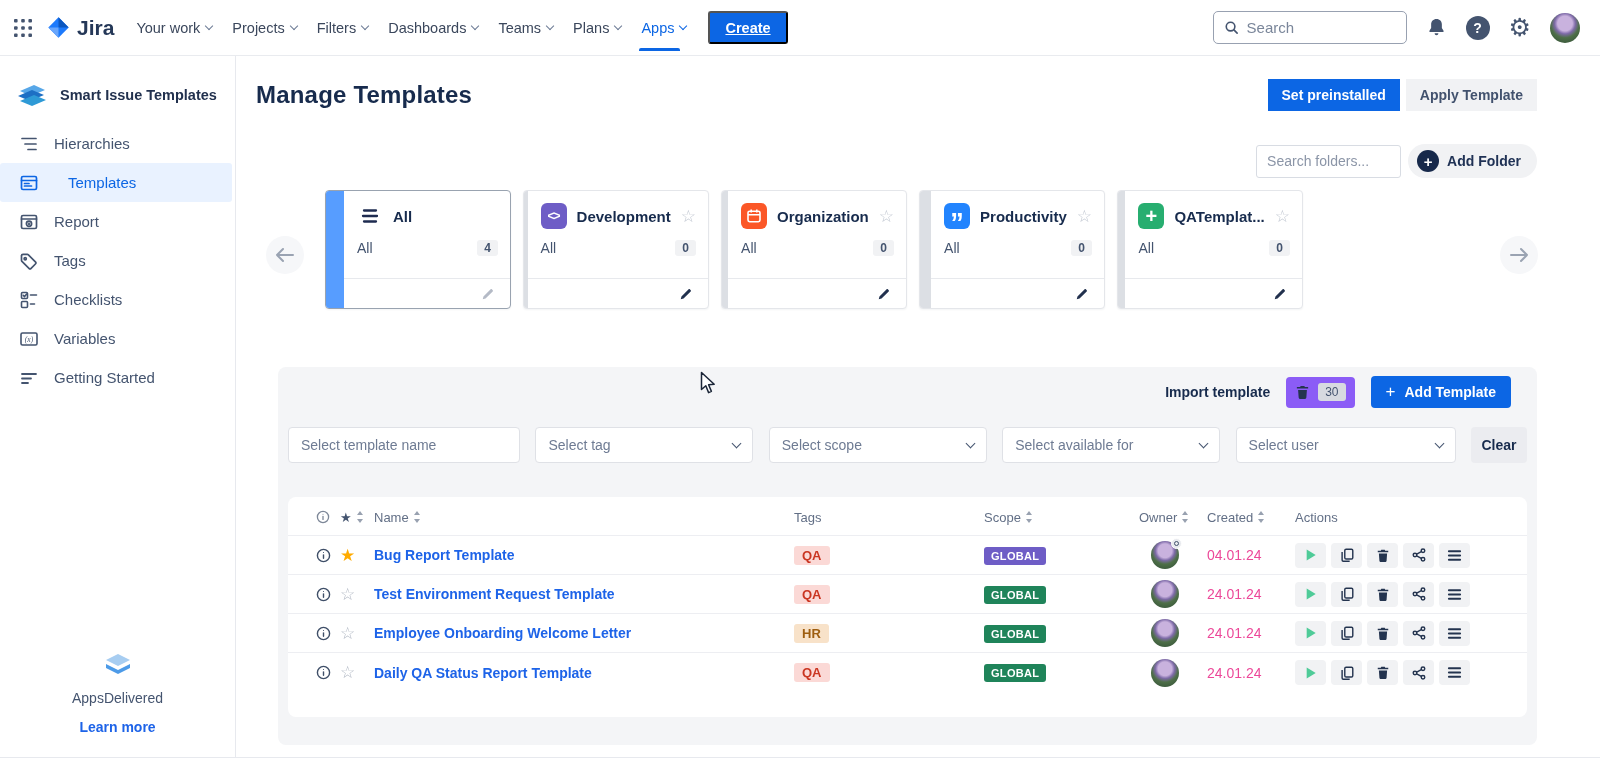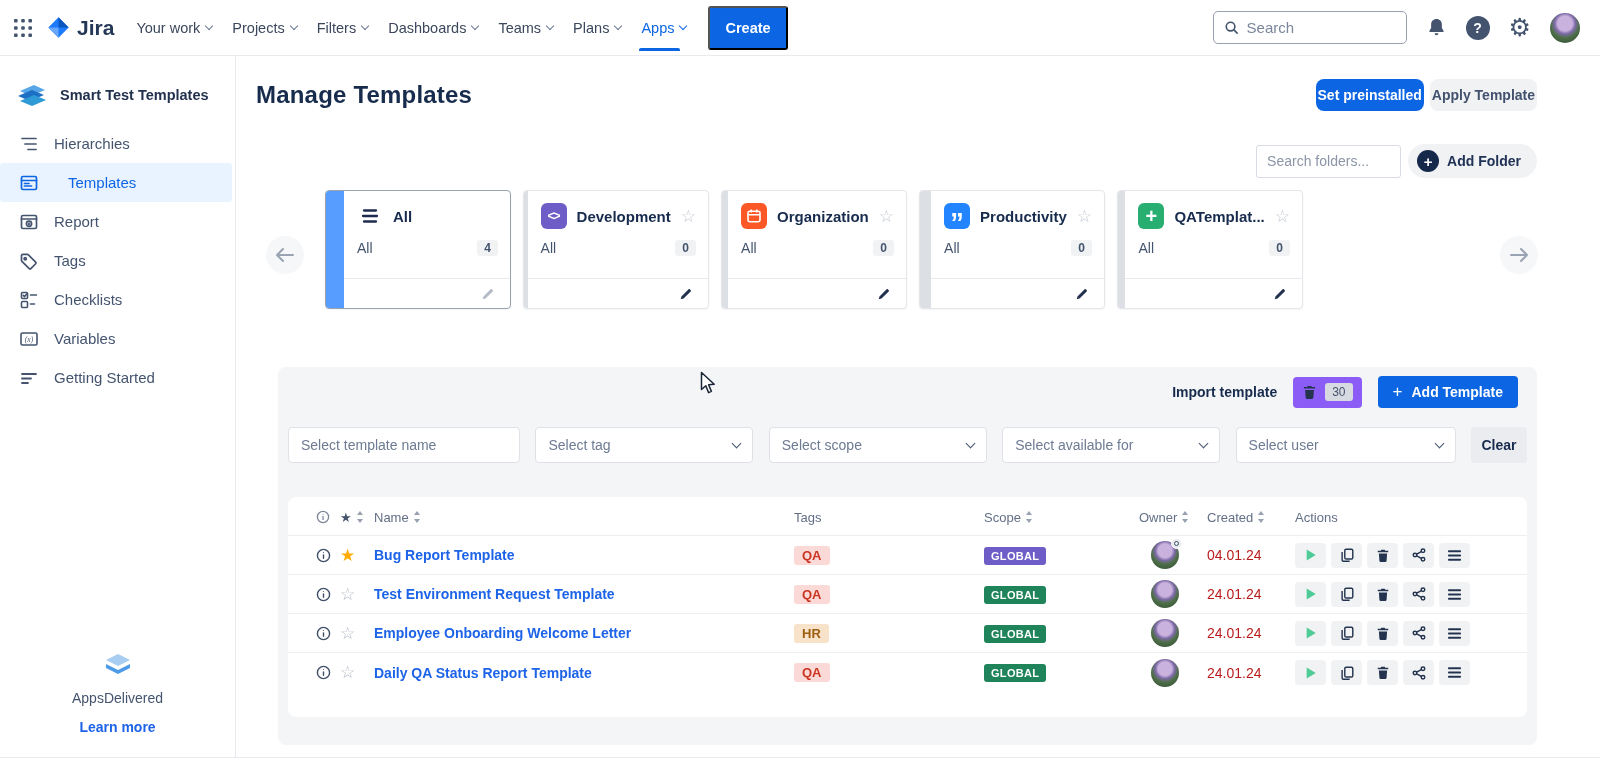--- a/index.html
+++ b/index.html
@@ -9,21 +9,21 @@
   
   .topnav { position:absolute; top:0; left:0; right:0; height:56px; background:#fff; border-bottom:1px solid #E9EBEF; display:flex; align-items:center; padding:0 20px 0 12px; z-index:20; }
   .appgrid { margin-right:12px; display:flex; cursor:pointer; }
   .jira-logo { display:flex; align-items:center; gap:6px; font-size:21px; font-weight:700; color:#253858; margin-right:22px; }
   .nav-items { display:flex; gap:20px; align-items:center; }
   .nav-item { font-size:14.5px; color:#3B475C; display:flex; align-items:center; gap:6px; position:relative; cursor:pointer; white-space:nowrap; }
   .nav-item .chev { width:6px; height:6px; border-right:1.8px solid #6B7A94; border-bottom:1.8px solid #6B7A94; transform:rotate(45deg); margin-top:-3px; }
   .nav-item.active { color:#0C66E4; }
   .nav-item.active .chev { border-color:#0C66E4; }
   .nav-item.active::after { content:""; position:absolute; left:-2px; right:6px; bottom:-15px; height:3px; background:#0C66E4; border-radius:2px 2px 0 0; }
-  .create-btn { margin-left:22px; height:44px; padding:0 15px; background:#0C66E4; color:#fff; border-radius:3px; font-size:14.5px; font-weight:700; display:flex; align-items:center; cursor:pointer; }
+  .create-btn { margin-left:22px; height:33px; padding:0 15px; background:#0C66E4; color:#fff; border-radius:3px; font-size:14.5px; font-weight:700; display:flex; align-items:center; cursor:pointer;text-decoration:underline; }
   .nav-right { margin-left:auto; display:flex; align-items:center; gap:19px; }
   .searchbox { width:194px; height:33px; border:1px solid #98A1B1; border-radius:5px; display:flex; align-items:center; gap:8px; padding:4px 10px; background:#fff; }
   .searchbox input { border:none; outline:none; width:140px; font-size:15px; color:#44546F; font-family:"Liberation Sans",sans-serif; }
   .searchbox input::placeholder { color:#7A869A; }
   .nav-ic { display:flex; align-items:center; justify-content:center; cursor:pointer; }
   .help-circle { width:24px; height:24px; border-radius:50%; background:#44546F; color:#fff; font-size:14px; font-weight:700; display:flex; align-items:center; justify-content:center; }
   .gear-glyph { font-size:25px; color:#44546F; line-height:1; }
   .avatar { width:30px; height:30px; border-radius:50%; background:radial-gradient(circle at 50% 35%, #C9B2DE 0 30%, #7E6AA8 42%, #4E6F48 58%, #2E4A33 100%); cursor:pointer; }
 
   
@@ -36,21 +36,21 @@
   .side-footer { position:absolute; bottom:22px; left:0; right:0; text-align:center; }
   .side-footer .brand { margin-top:8px; font-size:14px; color:#44546F; }
   .side-footer .learn { margin-top:13px; font-size:14px; font-weight:600; color:#1D63E8; cursor:pointer; }
 
   .bottom-line { position:absolute; left:0; right:0; top:757px; height:1px; background:#E7E9EE; }
 
   
   .main { position:absolute; left:236px; top:56px; right:0; bottom:0; background:#fff; }
   .page-title { position:absolute; left:20px; top:25px; font-size:24px; font-weight:700; color:#172B4D; letter-spacing:.2px; }
   .head-btns { position:absolute; top:23px; right:63px; display:flex; gap:6px; }
-  .btn { height:32px; padding:0 2px; border-radius:8px; font-size:14px; font-weight:700; display:flex; align-items:center; cursor:pointer; border:none; font-family:"Liberation Sans",sans-serif; }
+  .btn { height:32px; padding:0 14px; border-radius:0; font-size:14px; font-weight:700; display:flex; align-items:center; cursor:pointer; border:none; font-family:"Liberation Sans",sans-serif; }
   .btn-blue { background:#0C66E4; color:#fff; }
   .btn-gray { background:#F1F2F4; color:#42526E; }
 
   .folders-toolbar { position:absolute; top:88px; right:63px; display:flex; gap:7px; align-items:center; }
   .folder-search { width:145px; height:33px; border:1px solid #D8DCE3; border-radius:3px; padding:0 10px; font-size:14px; color:#44546F; outline:none; font-family:"Liberation Sans",sans-serif; }
   .folder-search::placeholder { color:#8B95A7; }
   .add-folder { height:34px; border-radius:17px; background:#F1F2F4; display:flex; align-items:center; gap:8px; padding:0 16px 0 9px; font-weight:700; color:#203255; font-size:14px; cursor:pointer; }
   .plus-circle { width:22px; height:22px; border-radius:50%; background:#17294B; color:#fff; font-size:15px; display:flex; align-items:center; justify-content:center; }
 
   
@@ -73,21 +73,21 @@
   .fstar { margin-left:auto; color:#C2C8D2; font-size:17px; cursor:pointer; }
   .frow2 { display:flex; align-items:center; margin-top:11px; }
   .fsub { font-size:14px; color:#44546F; }
   .fcount { margin-left:auto; background:#F1F2F4; border-radius:3px; padding:1px 7px; font-size:12px; font-weight:600; color:#44546F; }
   .ffoot { margin-top:auto; border-top:1px solid #E7E9ED; height:30px; display:flex; align-items:center; justify-content:flex-end; margin:auto -12px 0 -13px; padding-right:15px; }
   .pencil { color:#22314E; cursor:pointer; display:flex; }
   .pencil.muted { color:#B4BAC6; }
 
   
   .panel { position:absolute; left:42px; right:63px; top:311px; height:378px; background:#F4F5F7; border-radius:8px; }
-  .panel-toolbar { position:absolute; top:9px; right:19px; display:flex; align-items:center; gap:16px; }
+  .panel-toolbar { position:absolute; top:9px; right:26px; display:flex; align-items:center; gap:16px; }
   .import-label { font-size:14px; font-weight:600; color:#172B4D; cursor:pointer; }
   .trash-btn { height:31px; background:#8b5cf6; border-radius:4px; display:flex; align-items:center; gap:8px; padding:0 9px; cursor:pointer; }
   .trash-count { background:#D7DAE0; border-radius:3px; font-size:12px; padding:2px 7px; color:#44546F; }
   .add-template { height:32px; background:#0C66E4; color:#fff; border-radius:4px; font-weight:700; font-size:14px; display:flex; align-items:center; gap:9px; padding:0 15px; cursor:pointer; }
   .add-template .plus { font-size:17px; font-weight:400; }
 
   .filters { position:absolute; top:60px; left:10px; right:10px; display:flex; justify-content:space-between; }
   .fctl { height:36px; background:#fff; border:1px solid #DFE1E6; border-radius:4px; display:flex; align-items:center; padding:0 12px; font-size:14px; color:#6E7B93; cursor:pointer; }
   .fctl input { border:none; outline:none; width:100%; font-size:14px; color:#44546F; font-family:"Liberation Sans",sans-serif; }
   .fctl input::placeholder { color:#6E7B93; }
@@ -103,21 +103,21 @@
   .hcell { display:flex; align-items:center; gap:4px; cursor:pointer; }
   .sort-ic { display:flex; }
   .info-i { display:flex; cursor:pointer; }
   .row-star { font-size:17px; cursor:pointer; line-height:1; }
   .name-link { font-size:14px; font-weight:600; color:#1D63E8; cursor:pointer; white-space:nowrap; }
   .tag-badge { display:inline-block; border-radius:3px; padding:2px 8px; font-size:13px; font-weight:600; }
   .scope-badge { display:inline-block; border-radius:3px; padding:3px 7px; font-size:11px; font-weight:700; color:#fff; letter-spacing:.3px; }
   .row-avatar { width:28px; height:28px; border-radius:50%; margin-left:12px; position:relative; background:radial-gradient(circle at 50% 35%, #C9B2DE 0 30%, #7E6AA8 42%, #4E6F48 58%, #2E4A33 100%); }
   .avatar-badge { position:absolute; top:-3px; right:-3px; width:11px; height:11px; background:#E8EAEE; border-radius:50%; border:1px solid #fff; display:flex; align-items:center; justify-content:center; }
   .avatar-badge i { width:5px; height:5px; border:1.4px solid #44546F; border-radius:50%; display:block; }
-  .created-cell { font-size:14px; color:#b91c1c; }
+  .created-cell { font-size:14px; color:#ec4899; }
   .actions-cell { display:flex; gap:5px; }
   .action-btn { width:31px; height:25px; background:#F1F2F4; border-radius:4px; display:flex; align-items:center; justify-content:center; cursor:pointer; border:none; }
 
   .mouse-cursor { position:absolute; left:700px; top:371px; z-index:50; pointer-events:none; }
 </style>
 </head>
 <body>
 
 <div class="topnav">
   <span class="appgrid nav-ic">
@@ -194,21 +194,21 @@
   </div>
 </div>
 
 <div class="sidebar">
   <div class="side-head">
     <svg width="36" height="26" viewBox="0 0 36 26">
       <path d="M6 9 L20 3 L31 8 L17 14 Z" fill="#57A7E8"></path>
       <path d="M4 14 L18 8 L30 13 L16 19 Z" fill="#1D6FC4"></path>
       <path d="M6 19 L20 13 L32 18 L18 24 Z" fill="#2E9AD6"></path>
     </svg>
-    <span>Smart Test Templates</span>
+    <span>Smart Issue Templates</span>
   </div>
   <div class="side-items">
     <div class="side-item">
       <svg width="22" height="22" viewBox="0 0 22 22" fill="none" stroke="currentColor" stroke-width="1.7" stroke-linecap="round">
           <path d="M4 5.5h14M7 11h11M10 16.5h8"></path>
         </svg>
       <span>Hierarchies</span>
     </div>
     <div class="side-item active">
       <svg width="22" height="22" viewBox="0 0 22 22" fill="none" stroke="currentColor" stroke-width="1.7" stroke-linecap="round">

